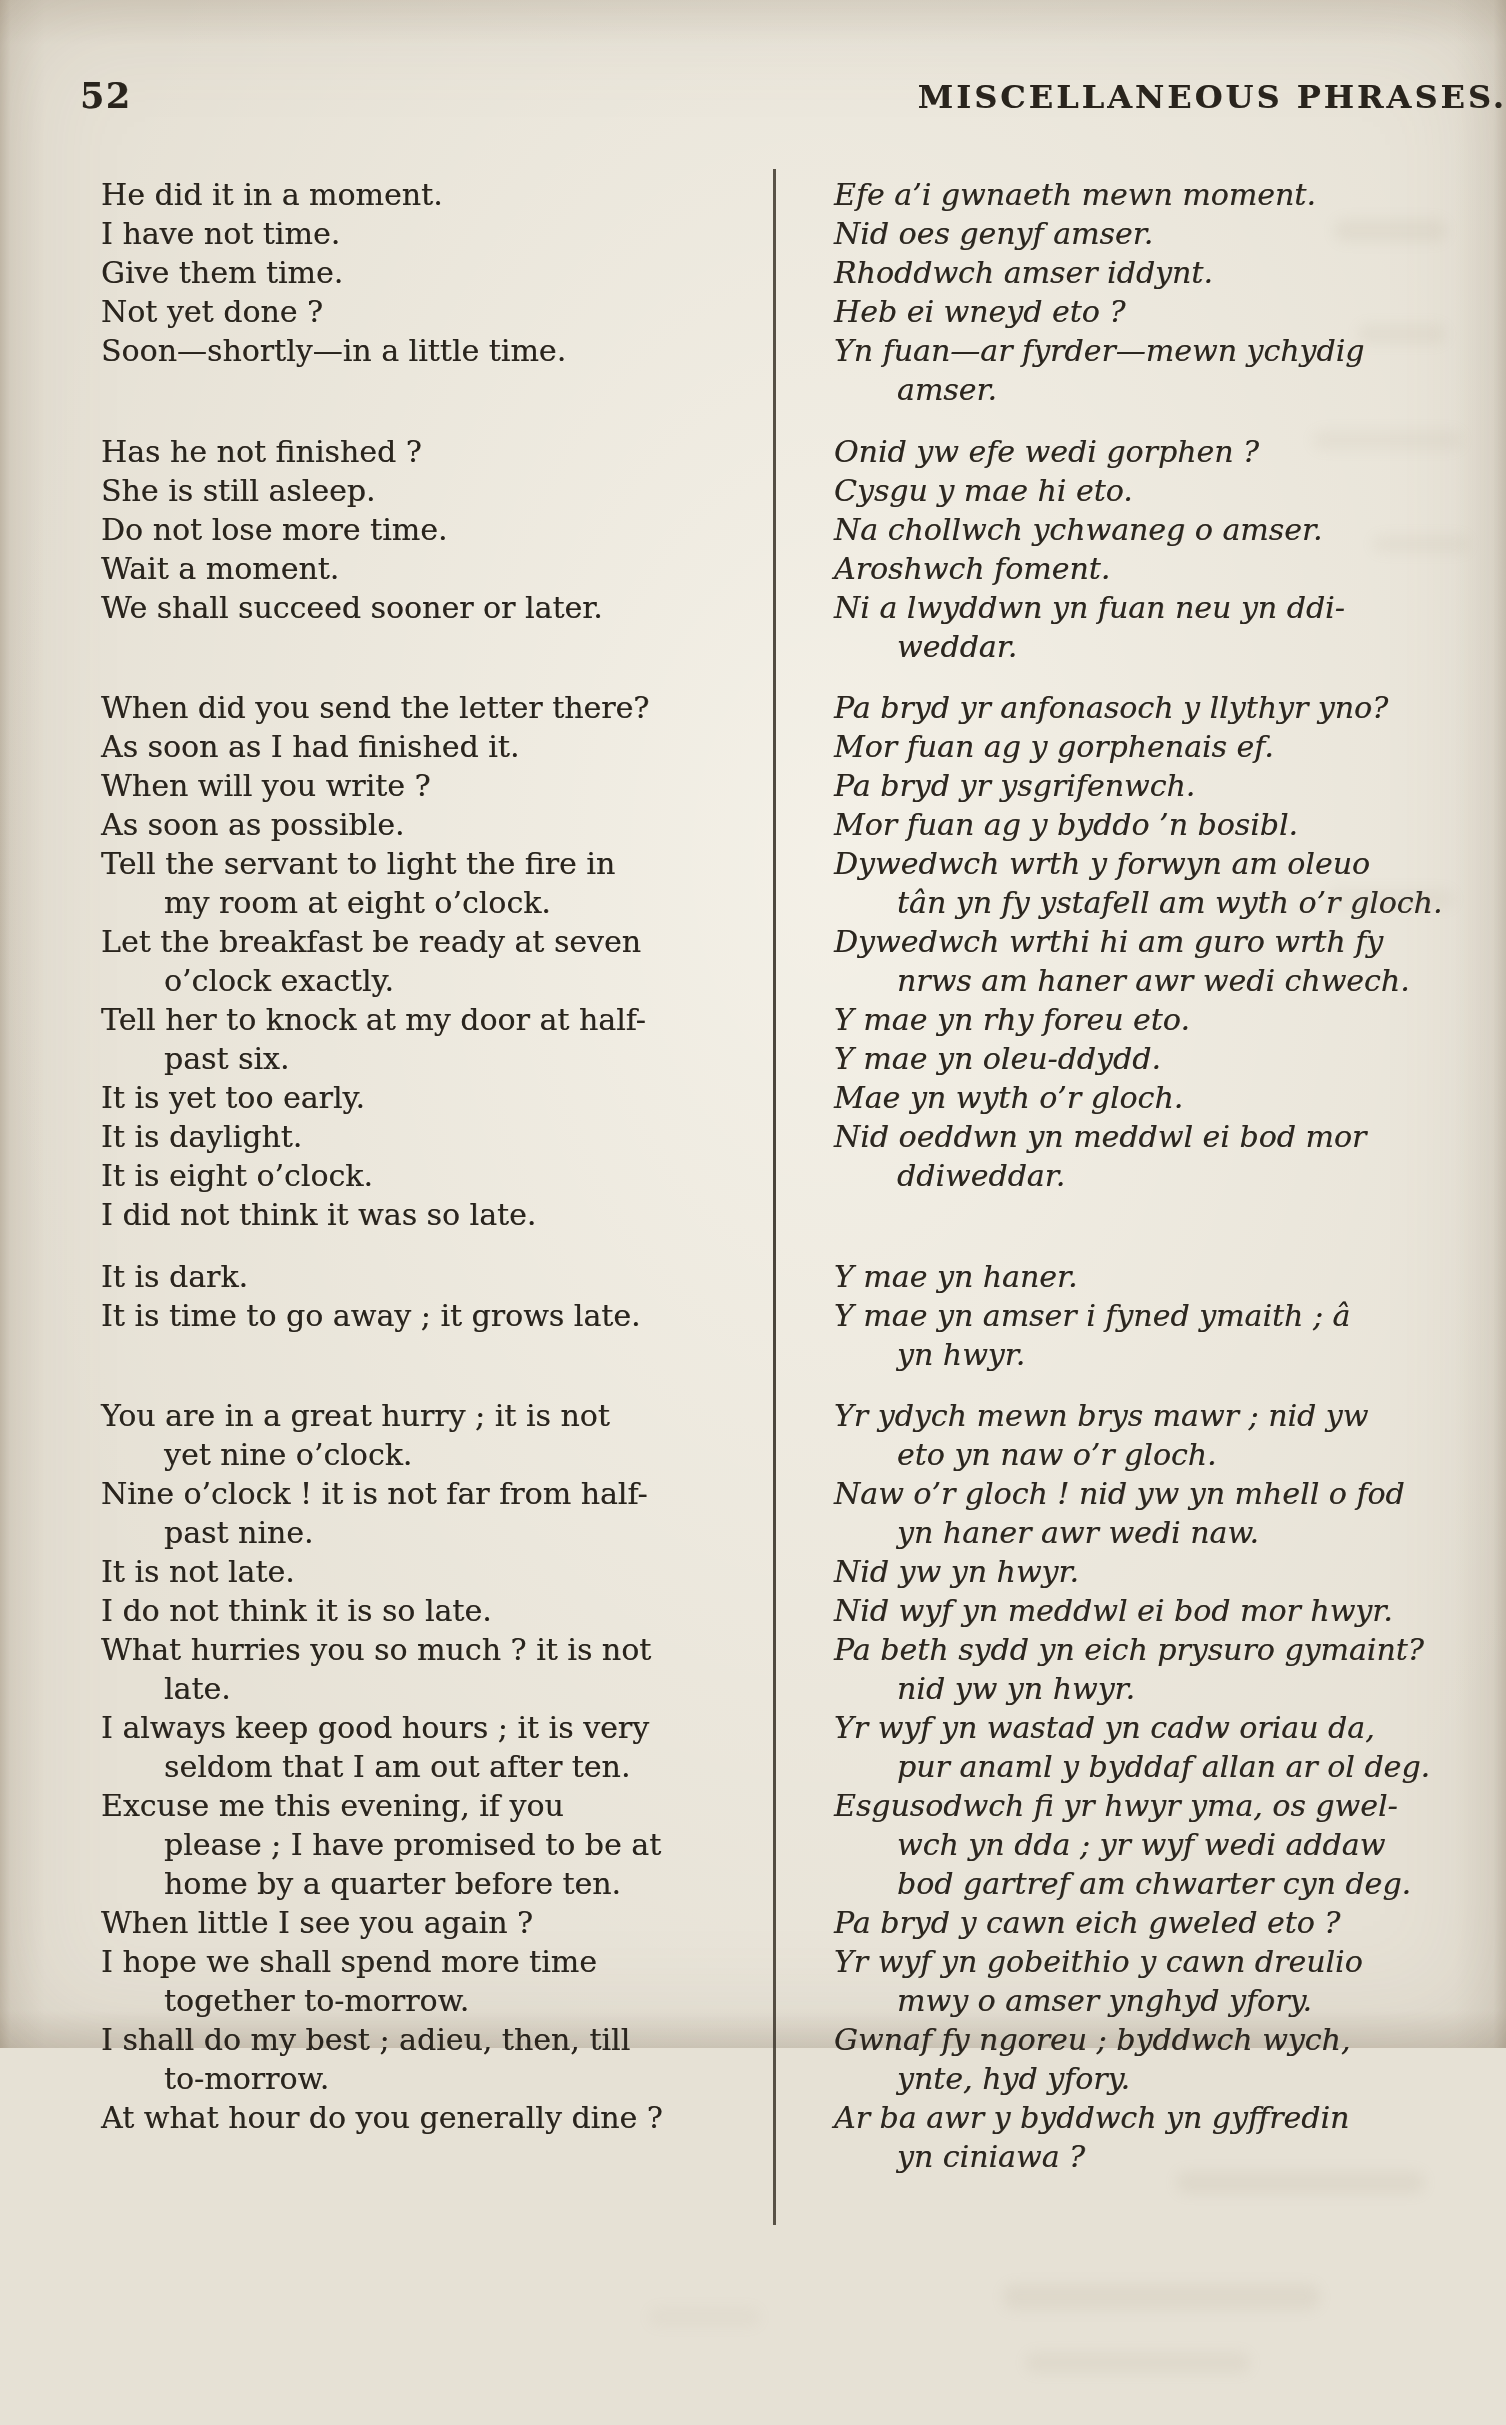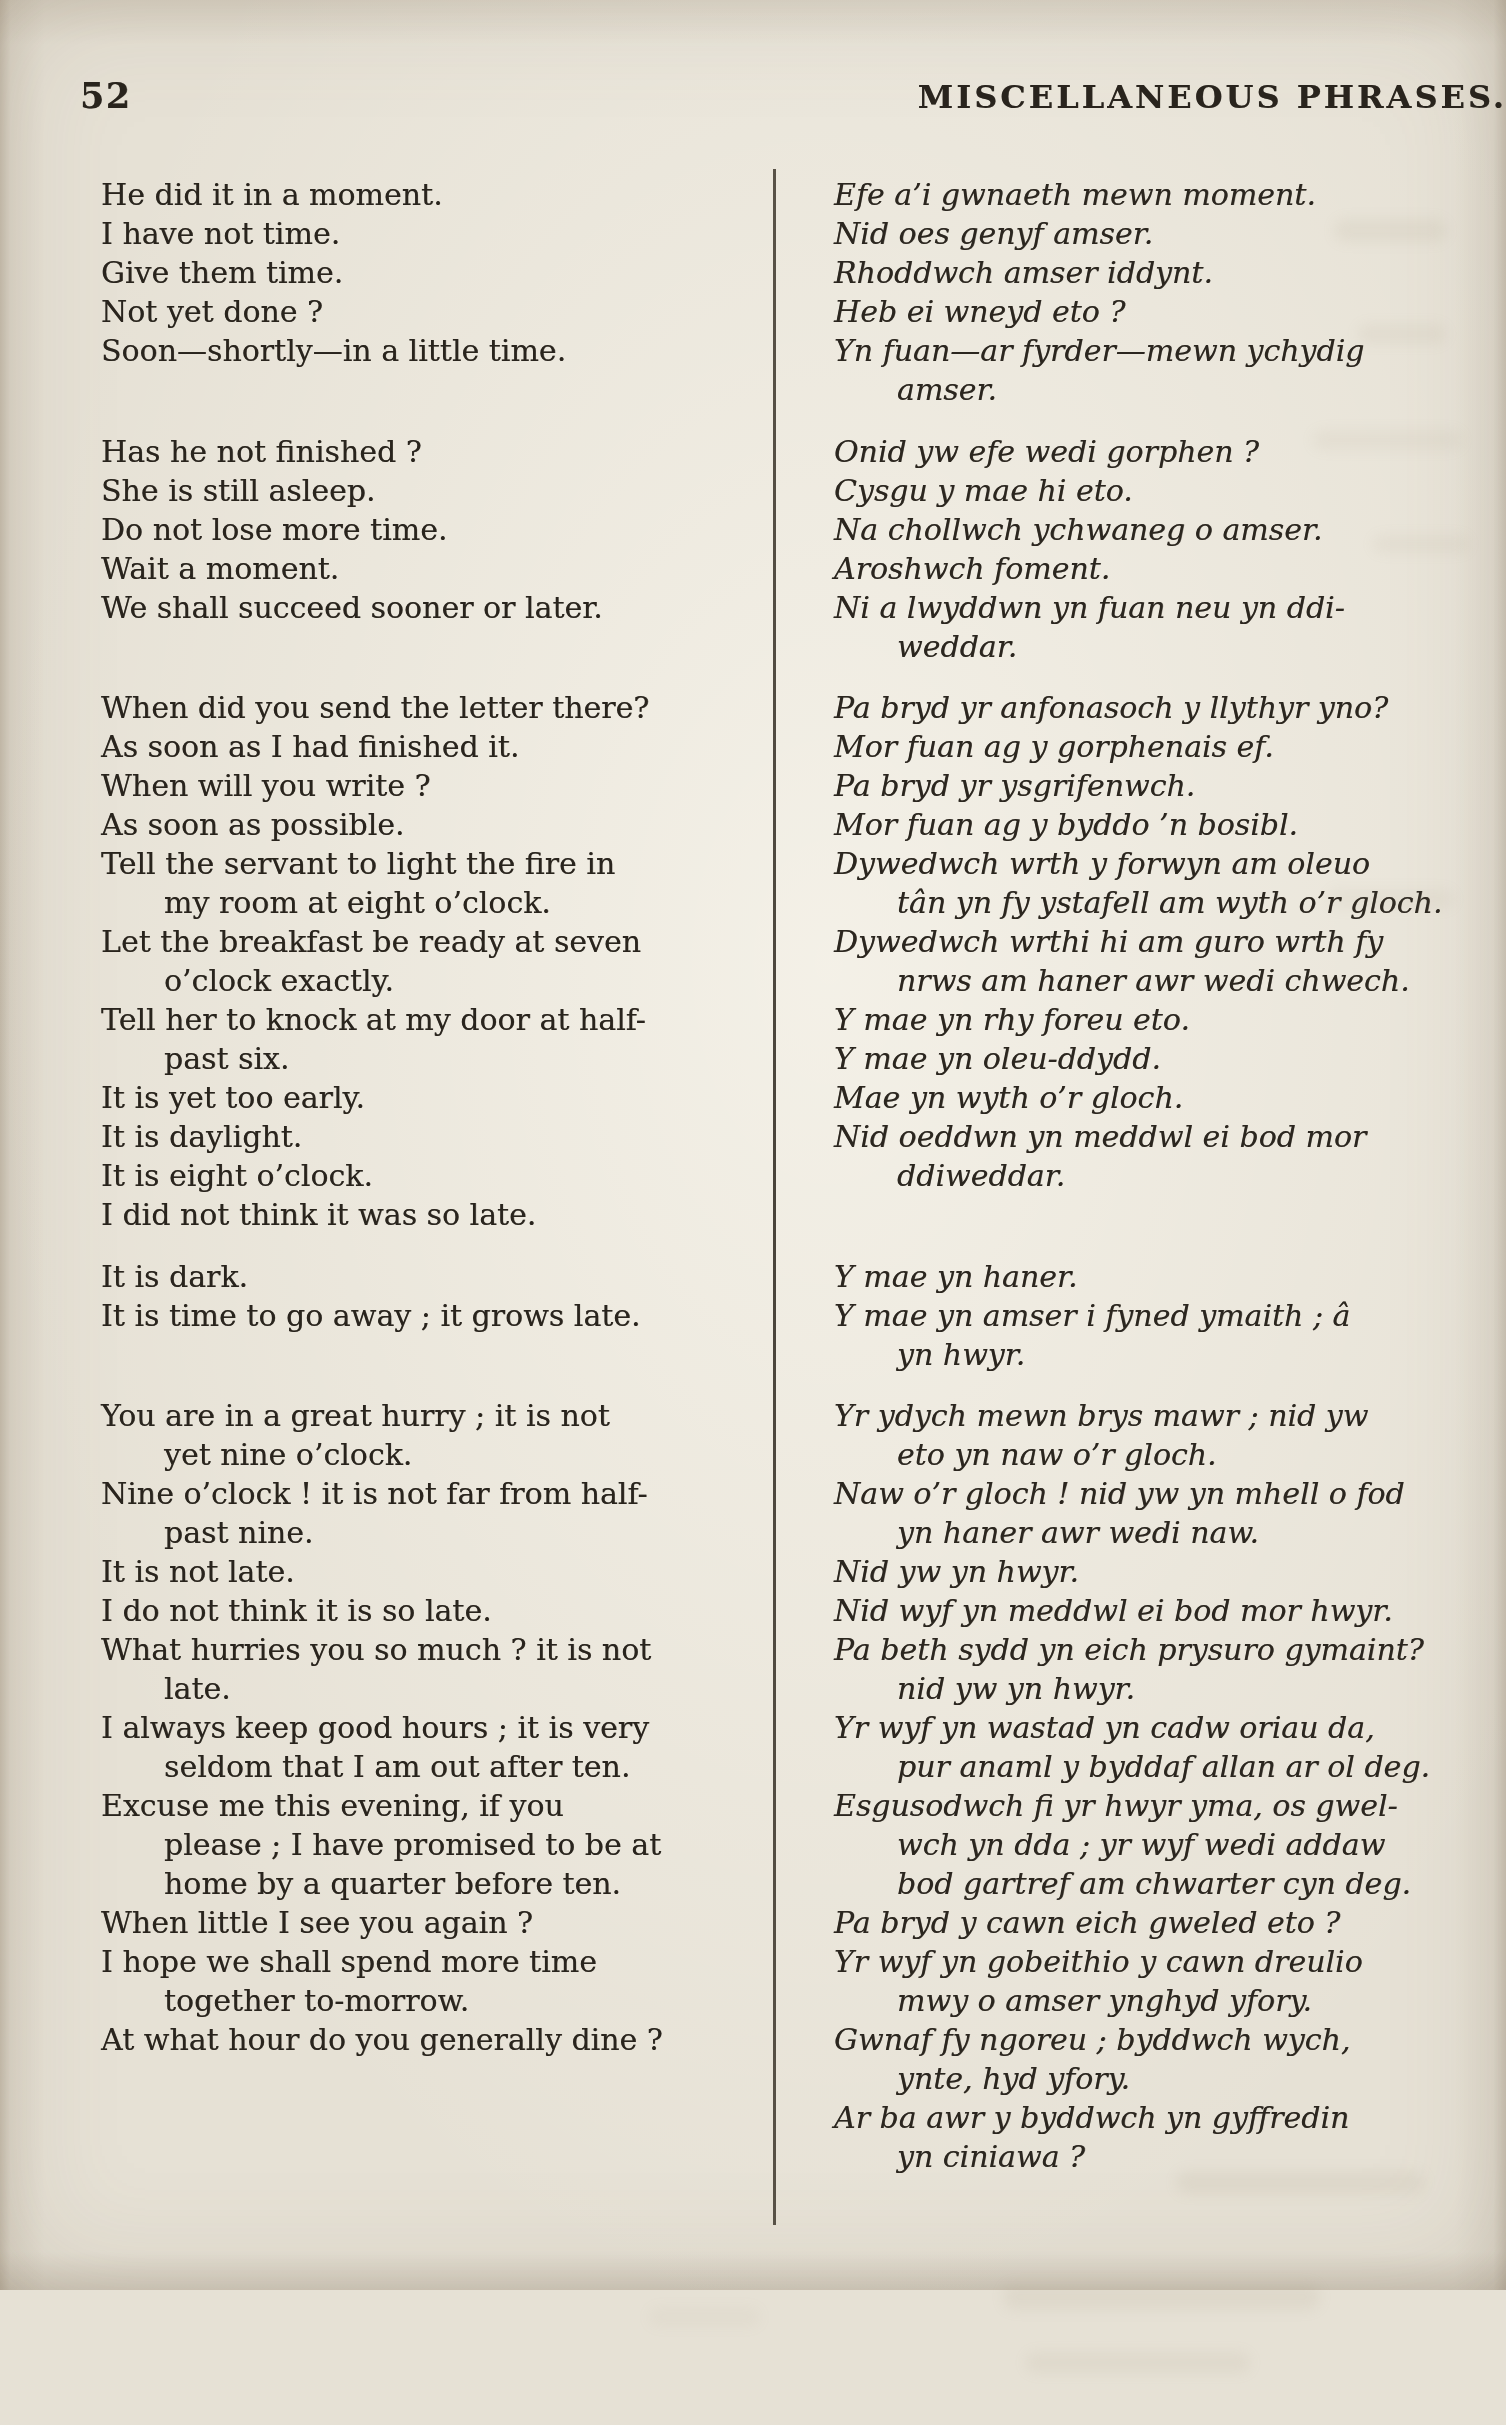--- a/index.html
+++ b/index.html
@@ -7,21 +7,21 @@
     --ink:#29241d;
   }
   html,body{margin:0;padding:0;}
   body{
     width:1507px;height:2426px;
     font-family:"DejaVu Serif","Liberation Serif",serif;
     background:var(--paper);
     overflow:hidden;
   }
   .page{
-    position:relative;width:1507px;height:2290px;
+    position:relative;width:1507px;height:2048px;
     background:
       radial-gradient(ellipse 1206px 1960px at 55% 42%, rgba(255,253,246,0.55), rgba(255,253,246,0) 70%),
       linear-gradient(90deg, rgba(130,112,88,0.30) 0px, rgba(130,112,88,0.10) 10.6px, rgba(130,112,88,0) 45px),
       linear-gradient(270deg, rgba(120,104,82,0.28) 0px, rgba(120,104,82,0.08) 13.6px, rgba(120,104,82,0) 53px),
       linear-gradient(0deg, rgba(120,104,82,0.20) 0px, rgba(120,104,82,0) 38px),
       linear-gradient(180deg, rgba(140,122,96,0.16) 0px, rgba(140,122,96,0) 45px),
       var(--paper);
     box-shadow:inset 0 0 121px rgba(118,100,76,0.18);
   }
   .page-number{
@@ -164,20 +164,22 @@
           <p class="entry en">What hurries you so much ? it is not
 late.</p>
           <p class="entry en">I always keep good hours ; it is very
 seldom that I am out after ten.</p>
           <p class="entry en">Excuse me this evening, if you
 please ; I have promised to be at
 home by a quarter before ten.</p>
           <p class="entry en">When little I see you again ?</p>
           <p class="entry en">I hope we shall spend more time
 together to-morrow.</p>
+          <p class="entry en">I shall do my best ; adieu, then, till
+to-morrow.</p>
           <p class="entry en">At what hour do you generally dine ?</p>
         </div>
         <div class="col col-cy">
           <p class="entry cy">Yr ydych mewn brys mawr ; nid yw
 eto yn naw o’r gloch.</p>
           <p class="entry cy">Naw o’r gloch ! nid yw yn mhell o fod
 yn haner awr wedi naw.</p>
           <p class="entry cy">Nid yw yn hwyr.</p>
           <p class="entry cy">Nid wyf yn meddwl ei bod mor hwyr.</p>
           <p class="entry cy">Pa beth sydd yn eich prysuro gymaint?

